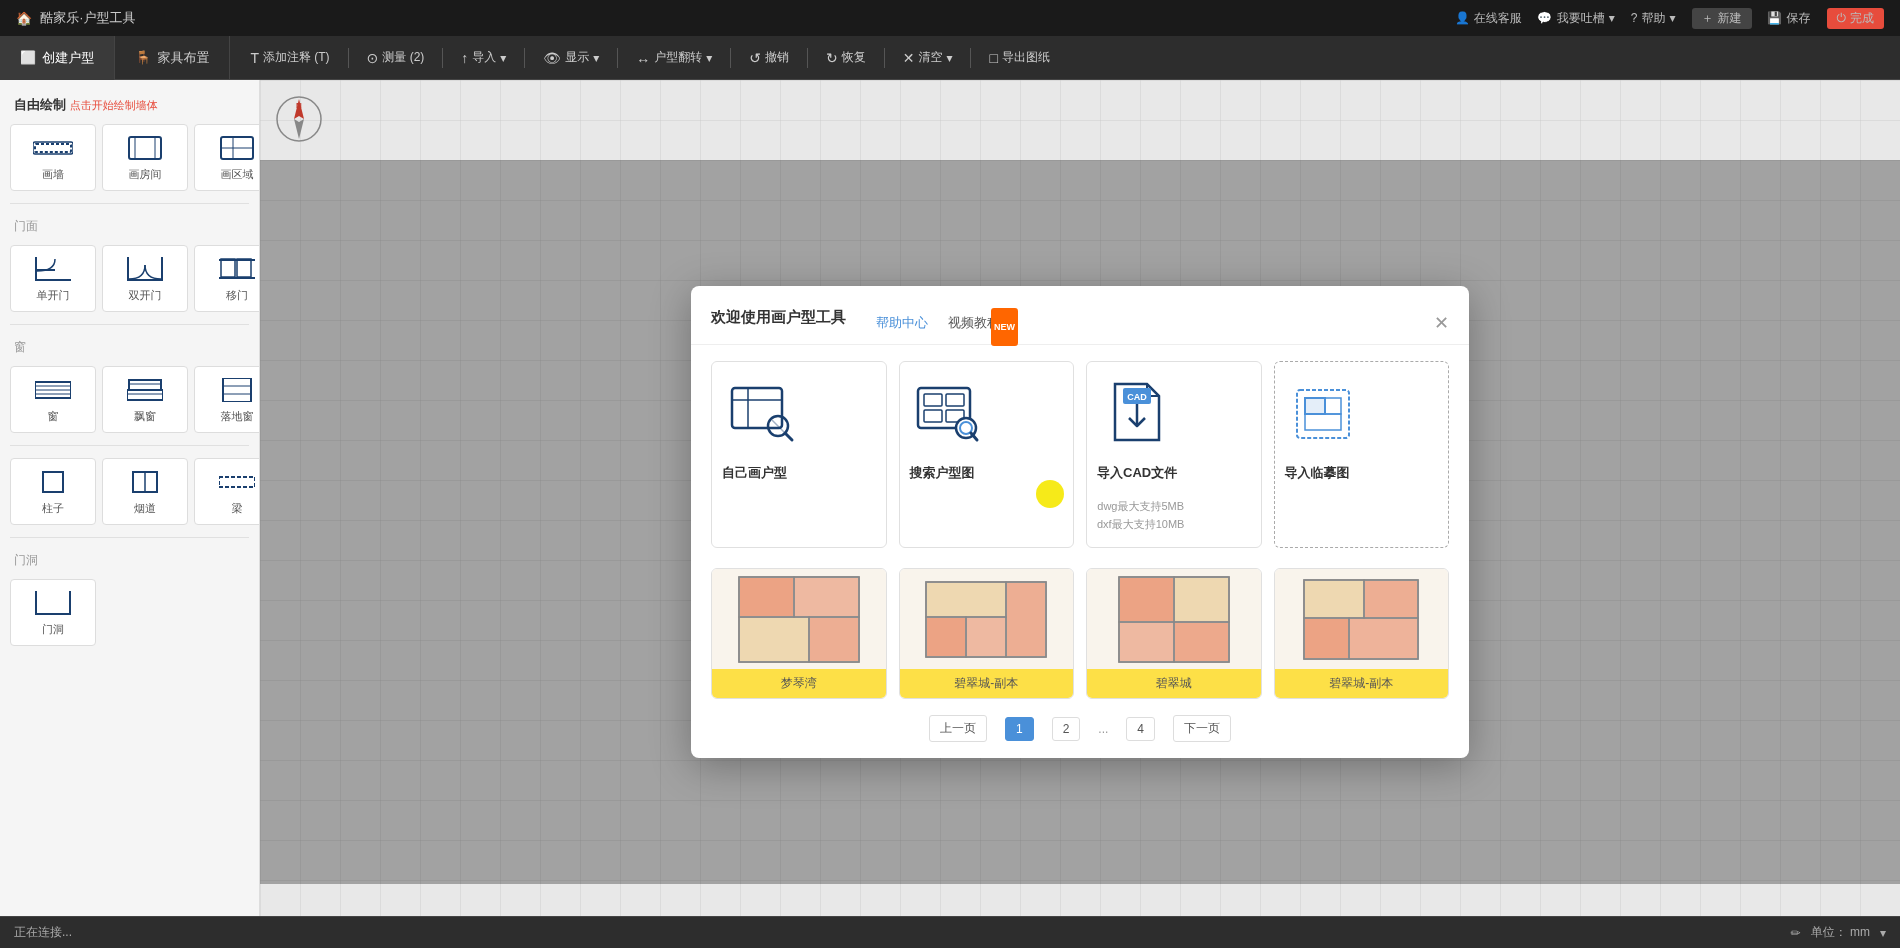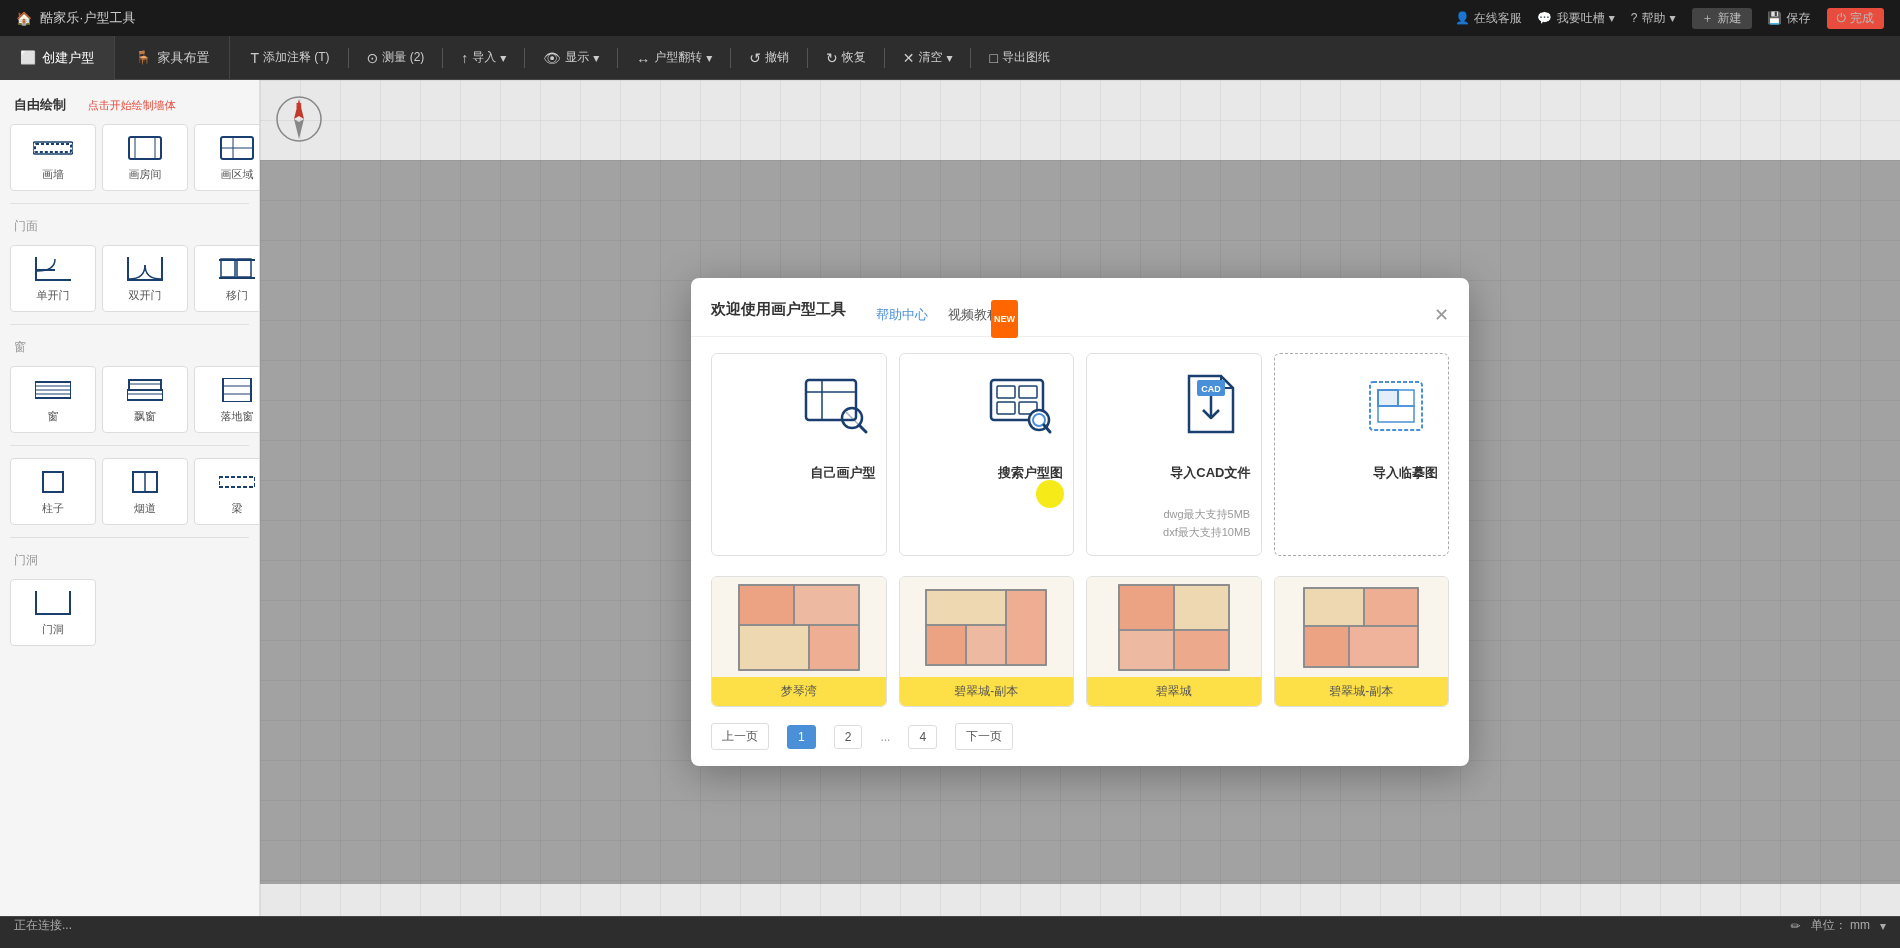--- a/index.html
+++ b/index.html
@@ -141,21 +141,21 @@
       left: 14px;
       width: 50px;
       height: 50px;
     }
 
     
     .status-bar {
       height: 32px;
       background: #2d2d2d;
       display: flex;
-      align-items: flex-start;
+      align-items: center;
       padding: 0 14px;
       color: #aaa;
       font-size: 12px;
       border-top: 1px solid #444;
       gap: 20px;
     }
     .status-right {
       margin-left: auto;
       display: flex;
       align-items: center;
@@ -231,22 +231,22 @@
       grid-template-columns: repeat(4, 1fr);
       gap: 12px;
       margin-bottom: 20px;
     }
     .option-card {
       border: 1.5px solid #e0e0e0;
       border-radius: 6px;
       padding: 18px 10px 14px;
       display: flex;
       flex-direction: column;
-      align-items: flex-end;
-      gap: 24px;
+      align-items: flex-start;
+      gap: 16px;
       cursor: pointer;
       transition: border-color 0.2s;
     }
     .option-card.dashed { border-style: dashed; border-color: #aaa; }
     .option-card-icon {
       width: 80px;
       height: 68px;
       display: flex;
       align-items: center;
       justify-content: center;
@@ -283,20 +283,21 @@
       color: #555;
       text-align: center;
       padding: 6px 4px;
       background: #fde047;
     }
 
     
     .pagination {
       display: flex;
       align-items: center;
+      justify-content: center;
       gap: 18px;
       margin-top: 4px;
     }
     .page-btn {
       padding: 4px 10px;
       border: 1px solid #ddd;
       border-radius: 3px;
       font-size: 12px;
       cursor: pointer;
       background: #fff;
@@ -414,21 +415,21 @@
       <span>导出图纸</span>
     </button>
   </div>
 </div>
 
 <div class="main-layout">
 
   <div class="sidebar">
     <div class="sidebar-draw-title">
       <span>自由绘制</span>
-      <span style="color:#e74c3c;font-size:11px;font-weight:normal;margin-left:18px;">点击开始绘制墙体</span>
+      <span style="color:#e74c3c;font-size:11px;font-weight:normal;margin-left:0;">点击开始绘制墙体</span>
     </div>
     <div class="sidebar-items">
 
       <div class="sidebar-item">
         <div class="icon-box">
           <svg width="40" height="28" viewBox="0 0 40 28">
             <rect x="2" y="10" width="36" height="8" rx="1" fill="none" stroke="#1a3f6e" stroke-width="2" stroke-dasharray="3,2"></rect>
             <rect x="0" y="8" width="40" height="12" rx="2" fill="none" stroke="#1a3f6e" stroke-width="1.5"></rect>
           </svg>
         </div>

